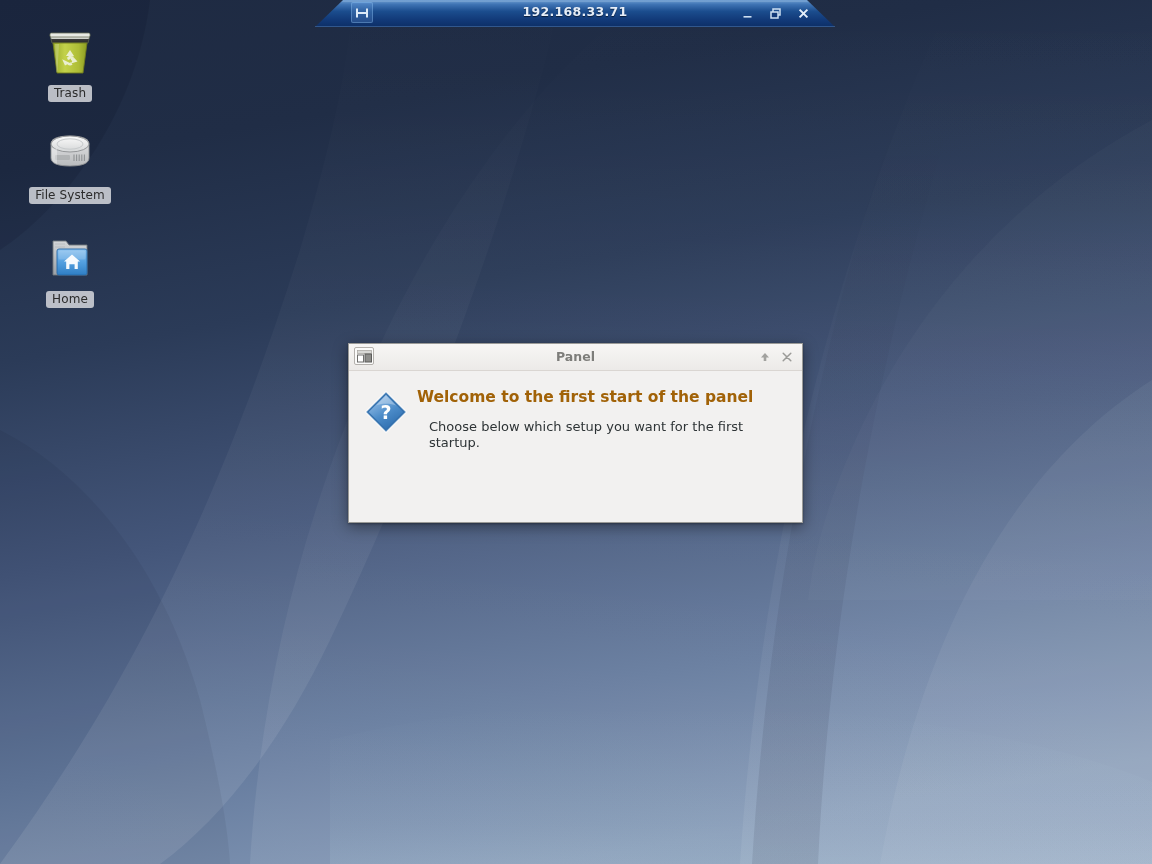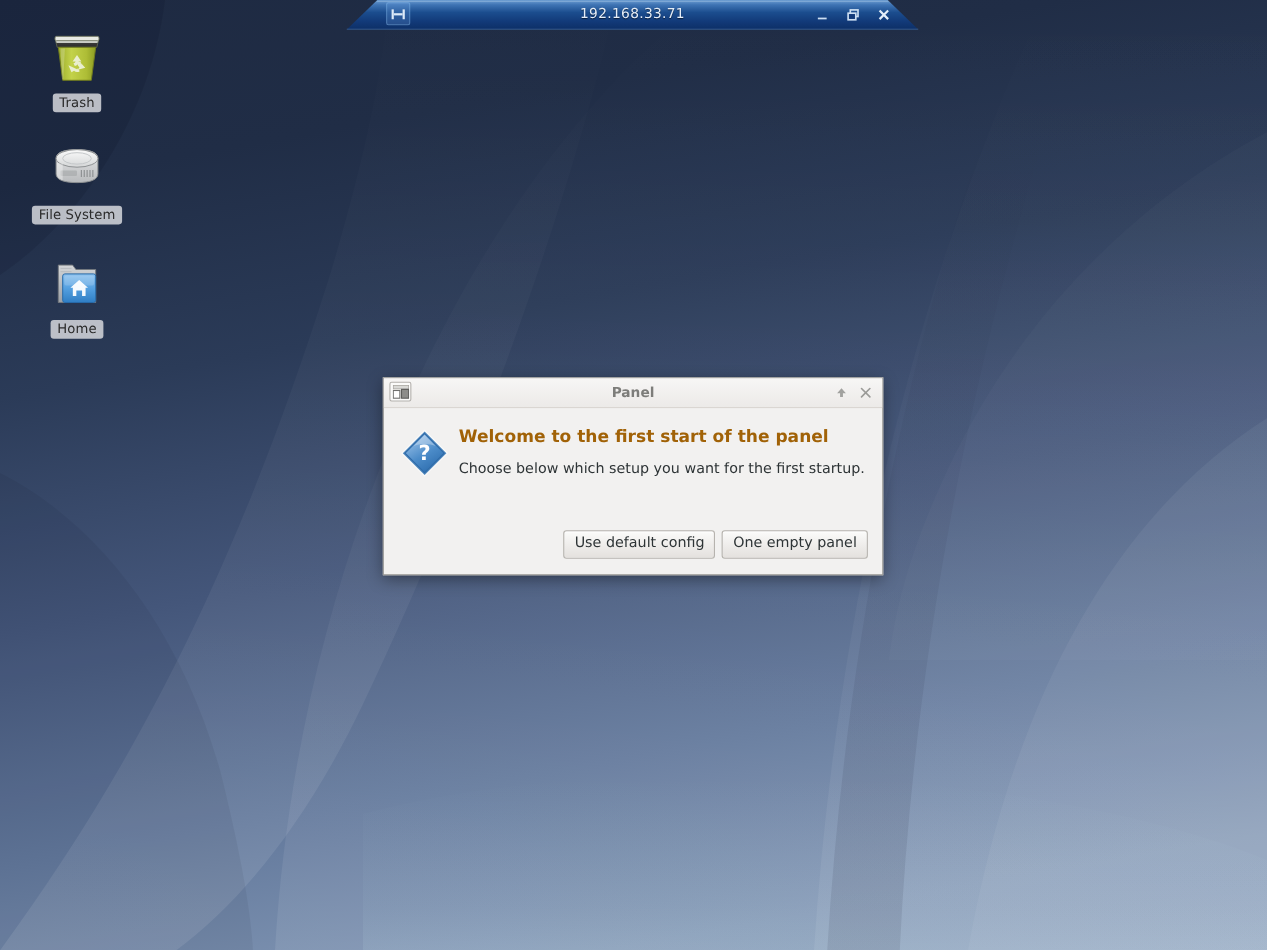--- a/index.html
+++ b/index.html
@@ -74,20 +74,21 @@
   }
   #vnc-titlebar .bar-shape {
     position: absolute;
     inset: 0;
   }
   #vnc-titlebar .tb-content {
     position: absolute;
     inset: 0;
     display: flex;
     align-items: center;
+    font-weight: bold;
   }
   #vnc-icon-btn {
     position: absolute;
     left: 36px;
     top: 2px;
     width: 22px;
     height: 21px;
     display: flex;
     align-items: center;
     justify-content: center;
@@ -195,21 +196,21 @@
   #dialog-heading {
     font-size: 15.5px;
     font-weight: bold;
     color: #a16207;
     margin: 0 0 12px 0;
     line-height: 1.2;
   }
   #dialog-message {
     font-size: 13px;
     color: #2e3436;
-    margin: 0;
+    margin: 12px;
     line-height: 1.3;
   }
   #dialog-actions {
     position: absolute;
     right: 13px;
     bottom: 14px;
     display: flex;
     gap: 6px;
   }
   .dlg-button {
@@ -463,19 +464,15 @@
           <path d="M23,6.5 L33,16.5 C28,14 18,14 13,16.5 Z" fill="#ffffff" opacity="0.30"></path>
           <text x="23" y="29.6" text-anchor="middle" font-family="DejaVu Sans, Liberation Sans, sans-serif" font-size="19" font-weight="bold" fill="#ffffff">?</text>
         </svg>
       </div>
       <div id="dialog-text">
         <p id="dialog-heading">Welcome to the first start of the panel</p>
         <p id="dialog-message">Choose below which setup you want for the first startup.</p>
       </div>
     </div>
 
-    <div id="dialog-actions">
-      <button class="dlg-button">Use default config</button>
-      <button class="dlg-button">One empty panel</button>
-    </div>
   </div>
 
 </div>
 
 </body></html>

